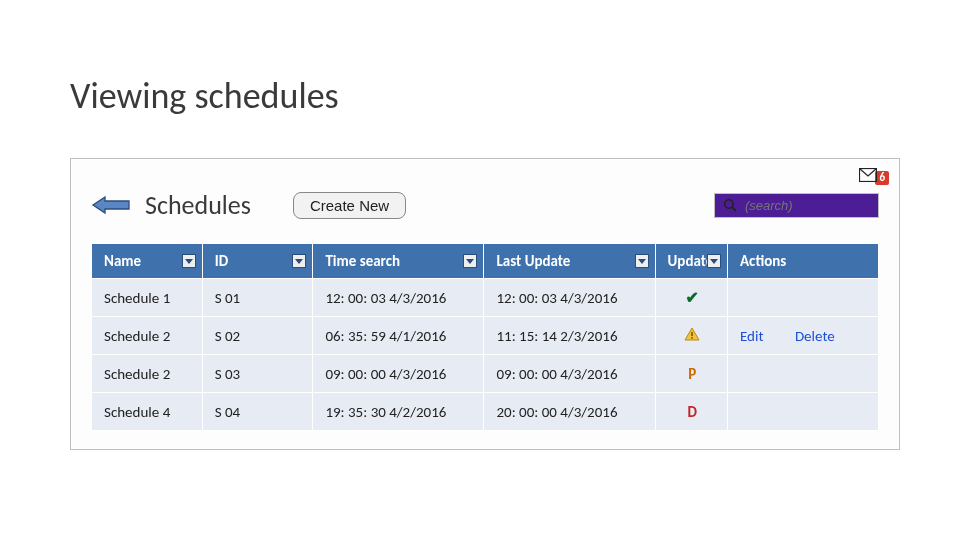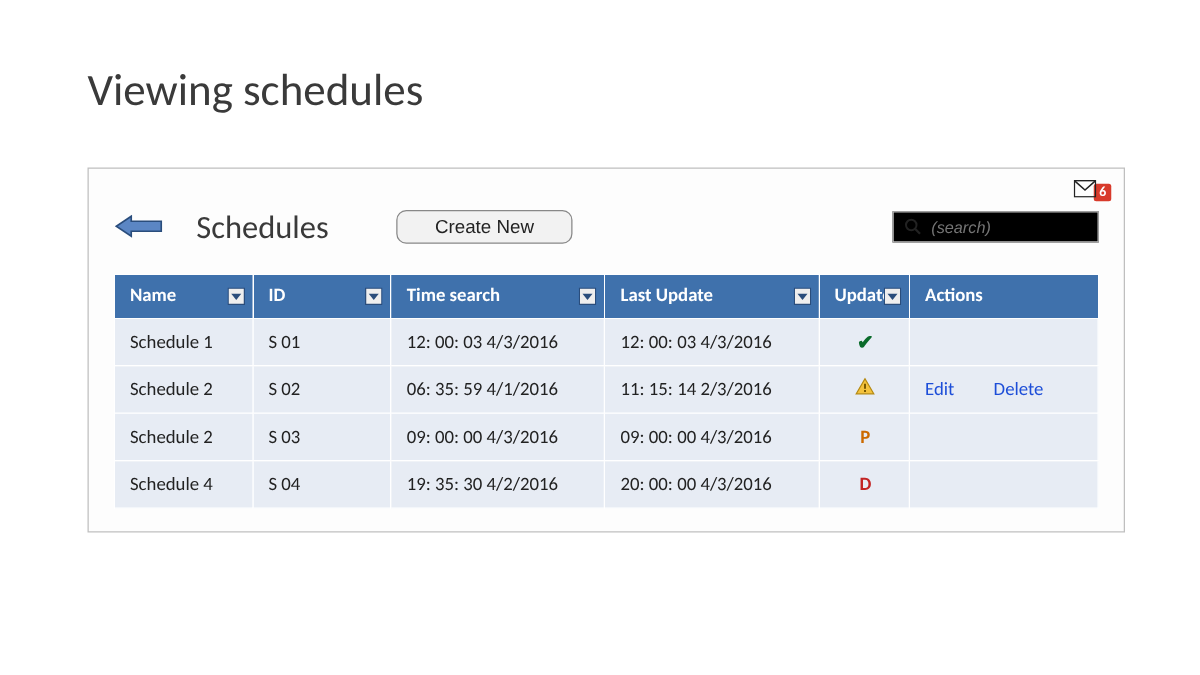--- a/index.html
+++ b/index.html
@@ -10,20 +10,21 @@
     height: 540px;
     font-family: "Segoe UI", Calibri, Arial, sans-serif;
     background: #fff;
     color: #333;
   }
   .slide {
     position: relative;
     width: 960px;
     height: 445px;
     padding: 40px 60px 20px 70px;
+    margin-top: 24px;
   }
   .title {
     font-size: 36px;
     font-weight: 300;
     color: #3a3a3a;
     margin: 10px 0 40px 0;
   }
   .panel {
     position: relative;
     border: 1px solid #bfbfbf;
@@ -51,50 +52,50 @@
     line-height: 14px;
     padding: 0 4px;
     border-radius: 2px;
     font-weight: bold;
     margin-left: -4px;
     margin-top: 6px;
   }
   .toolbar {
     display: flex;
     align-items: center;
-    gap: 28px;
+    gap: 16px;
     margin-bottom: 22px;
   }
   .back-arrow {
     width: 40px;
     height: 20px;
   }
   .back-arrow svg { display:block; }
   .section-title {
     font-size: 26px;
     font-weight: 400;
     color: #3a3a3a;
     margin-left: -2px;
   }
   .create-btn {
     margin-left: 26px;
     border: 1px solid #888;
     border-radius: 8px;
     background: #f2f2f2;
-    padding: 4px 30px;
+    padding: 4px 16px;
     font-size: 15px;
     color: #222;
     cursor: pointer;
   }
   .toolbar-spacer { flex: 1; }
   .search-wrap {
     display: flex;
     align-items: center;
     border: 1px solid #bfbfbf;
-    background: #000000;
+    background: #4c1d95;
     padding: 3px 8px;
     width: 165px;
     gap: 6px;
   }
   .search-wrap svg { flex: none; }
   .search-input {
     border: none;
     outline: none;
     font-size: 13px;
     font-style: italic;

